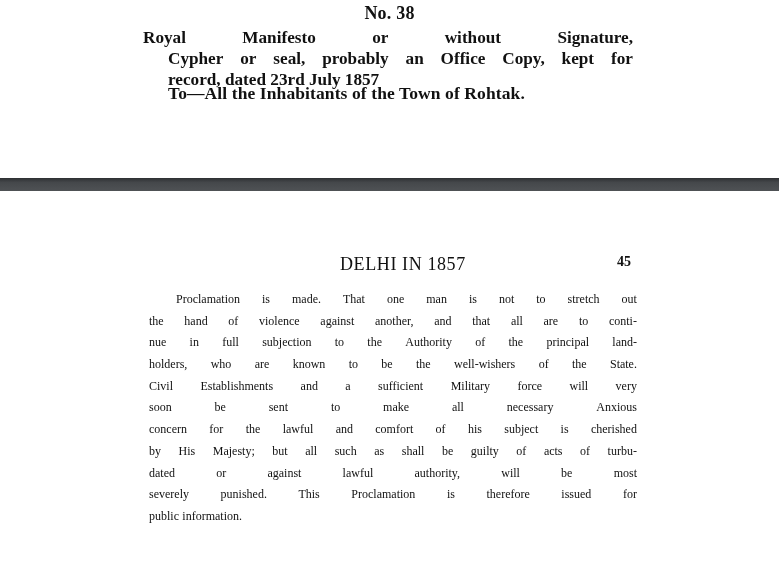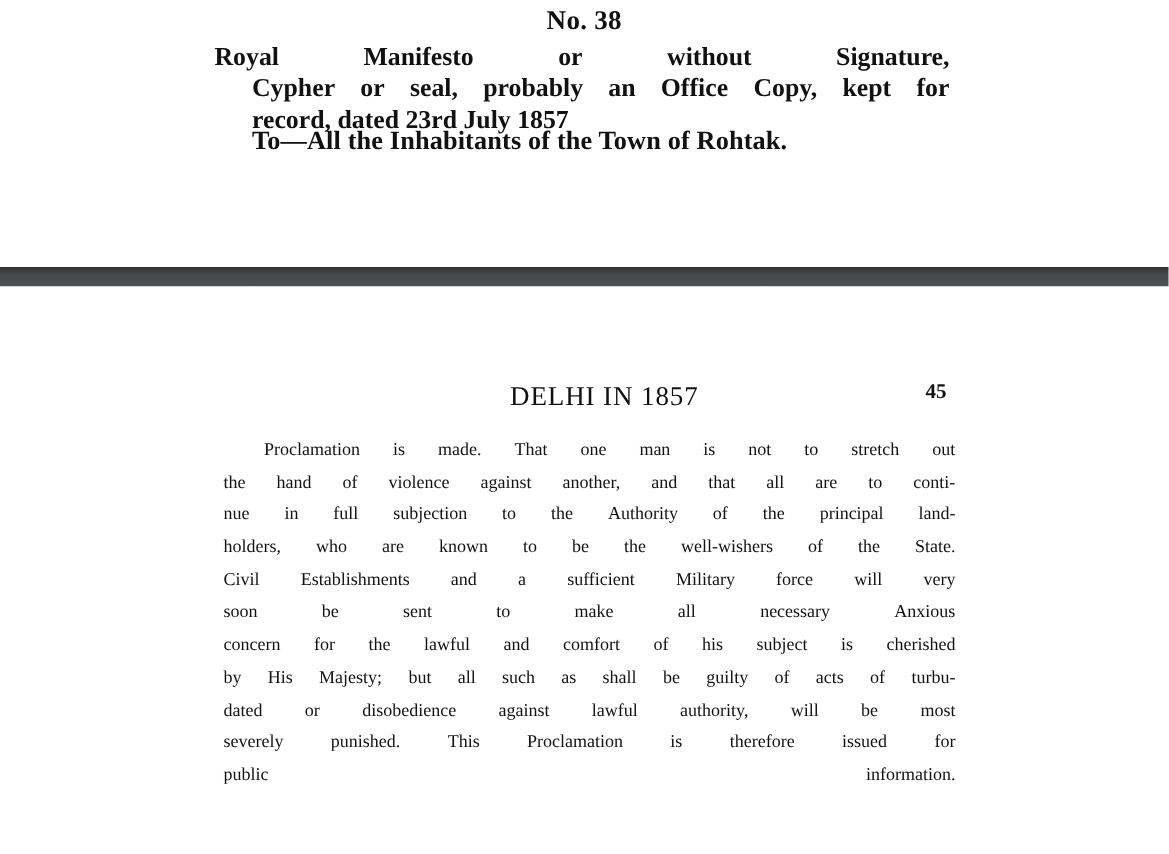--- a/index.html
+++ b/index.html
@@ -45,21 +45,21 @@
     }
     .body-text {
       position: absolute; top: 98px; left: 149px; width: 488px;
       font-size: 12px; line-height: 21.7px;
     }
     .body-text .line {
       display: flex; justify-content: space-between; white-space: nowrap;
       height: 21.7px;
     }
     .body-text .line.first { padding-left: 27px; }
-    .body-text .line.last { justify-content: space-between; gap: 40px; }
+    .body-text .line.last { justify-content: flex-start; }
     .body-text .line span { display: inline-block; }
   </style>
 </head>
 <body>
 
 <div class="page page-top">
   <div class="doc-number">No. 38</div>
   <div class="doc-heading">
     <span class="line justify-line">
         <span>Royal</span>
@@ -189,21 +189,20 @@
         <span>be</span>
         <span>guilty</span>
         <span>of</span>
         <span>acts</span>
         <span>of</span>
         <span>turbu-</span>
       </div>
     <div class="line">
         <span>dated</span>
         <span>or</span>
-        <span>disobedience</span>
         <span>against</span>
         <span>lawful</span>
         <span>authority,</span>
         <span>will</span>
         <span>be</span>
         <span>most</span>
       </div>
     <div class="line">
         <span>severely</span>
         <span>punished.</span>

